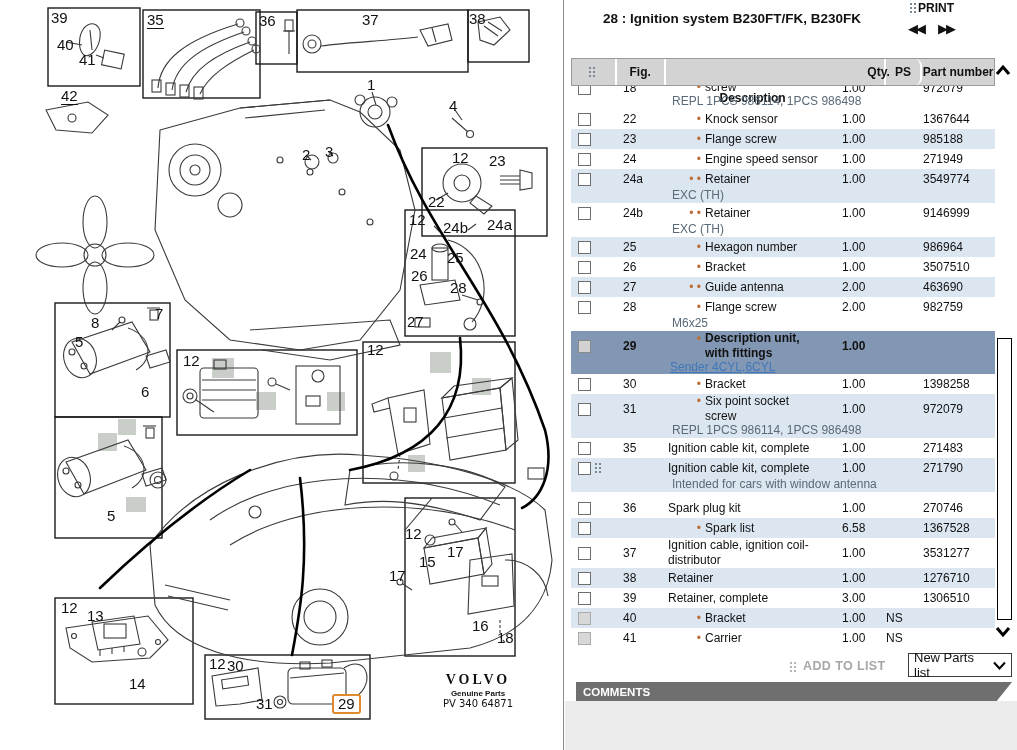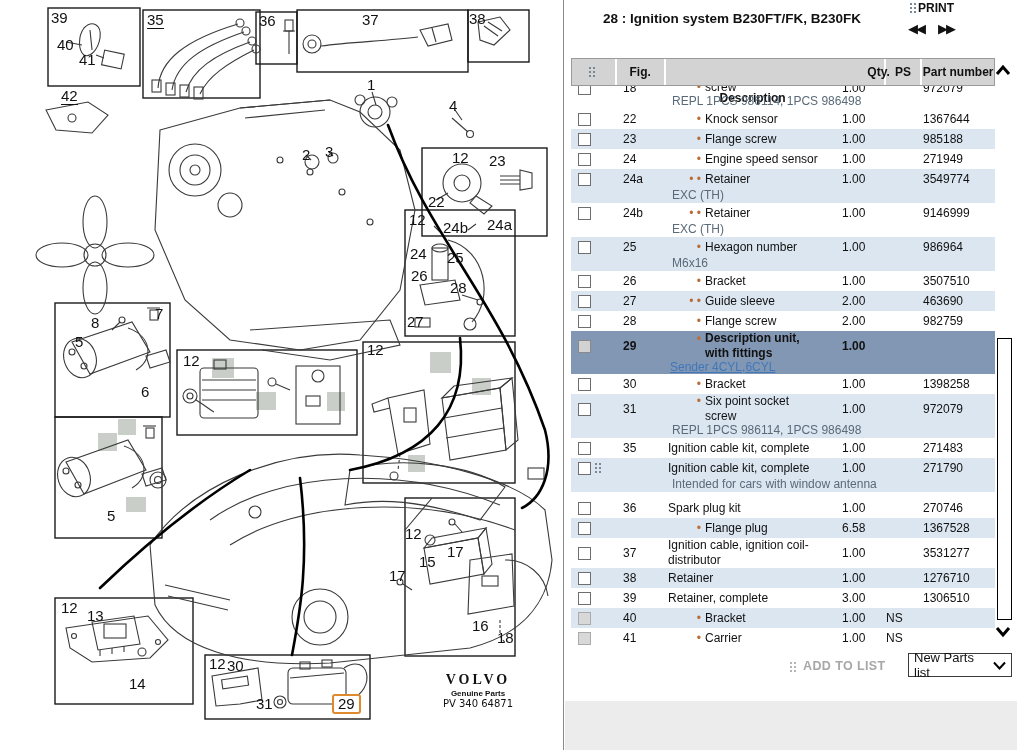--- a/index.html
+++ b/index.html
@@ -43,21 +43,21 @@
   .main{display:flex;align-items:center;min-height:20px;}
   .clip-top .main{height:9px;min-height:0;overflow:hidden;align-items:flex-end;}
   .c{flex-shrink:0;box-sizing:border-box;}
   .c-sel{width:45px;display:flex;align-items:center;gap:4px;padding-left:7px;}
   .c-fig{width:49px;padding-left:7px;}
   .c-desc{width:177px;padding-left:3px;}
   .c-qty{width:44px;}
   .c-ps{width:37px;}
   .c-part{width:72px;}
   .h-sel{width:45px;}.h-fig{width:49px;}.h-desc{width:177px;margin-top:39px;}.h-qty{width:44px;padding-left:32px;}
-  .h-ps{width:37px;}.h-part{width:72px;}
+  .h-ps{width:37px;border-radius:7px;}.h-part{width:72px;}
   .line{line-height:13px;padding:1px 0;}
   .dots{display:inline-block;width:33px;text-align:right;padding-right:4px;
         color:var(--dot-orange,#bc6c34);font-size:12px;}
   .txt.ind2{margin-left:37px;}
   .note{margin-left:101px;line-height:13px;padding-bottom:1px;
         color:var(--note-text,#5a6a78);font-weight:normal;}
   .sublink{display:block;margin-left:99px;line-height:13px;color:var(--link-blue,#4077b8);
            text-decoration:underline;font-weight:normal;cursor:pointer;}
   .checkbox{width:13px;height:13px;background:#fff;border:1px solid #6e6e6e;box-sizing:border-box;}
   .checkbox.disabled{background:#d8d8d8;border-color:#ababab;}
@@ -478,21 +478,20 @@
               <div class="checkbox"></div>
             </div>
             <div class="c c-fig">25</div>
             <div class="c c-desc">
               <div class="line"><span class="dots">•</span><span class="txt">Hexagon number</span></div>
             </div>
             <div class="c c-qty">1.00</div>
             <div class="c c-ps"></div>
             <div class="c c-part">986964</div>
           </div>
-          <div class="note">M6x16</div>
         </div>
         <div class="row">
           <div class="main">
             <div class="c c-sel">
               <div class="checkbox"></div>
             </div>
             <div class="c c-fig">26</div>
             <div class="c c-desc">
               <div class="line"><span class="dots">•</span><span class="txt">Bracket</span></div>
             </div>
@@ -501,40 +500,41 @@
             <div class="c c-part">3507510</div>
           </div>
         </div>
         <div class="row alt">
           <div class="main">
             <div class="c c-sel">
               <div class="checkbox"></div>
             </div>
             <div class="c c-fig">27</div>
             <div class="c c-desc">
-              <div class="line"><span class="dots">• •</span><span class="txt">Guide sleeve</span></div>
+              <div class="line"><span class="dots">• •</span><span class="txt">Guide antenna</span></div>
             </div>
             <div class="c c-qty">2.00</div>
             <div class="c c-ps"></div>
             <div class="c c-part">463690</div>
           </div>
         </div>
         <div class="row">
           <div class="main">
             <div class="c c-sel">
               <div class="checkbox"></div>
             </div>
             <div class="c c-fig">28</div>
             <div class="c c-desc">
               <div class="line"><span class="dots">•</span><span class="txt">Flange screw</span></div>
             </div>
             <div class="c c-qty">2.00</div>
             <div class="c c-ps"></div>
             <div class="c c-part">982759</div>
           </div>
+          <div class="note">M6x25</div>
         </div>
         <div class="row selected">
           <div class="main">
             <div class="c c-sel">
               <div class="checkbox"></div>
             </div>
             <div class="c c-fig">29</div>
             <div class="c c-desc">
               <div class="line"><span class="dots">•</span><span class="txt">Description unit,</span></div>
               <div class="line"><span class="txt ind2">with fittings</span></div>
@@ -630,21 +630,21 @@
             <div class="c c-part">270746</div>
           </div>
         </div>
         <div class="row alt">
           <div class="main">
             <div class="c c-sel">
               <div class="checkbox"></div>
             </div>
             <div class="c c-fig"></div>
             <div class="c c-desc">
-              <div class="line"><span class="dots">•</span><span class="txt">Flange plug</span></div>
+              <div class="line"><span class="dots">•</span><span class="txt">Spark list</span></div>
             </div>
             <div class="c c-qty">6.58</div>
             <div class="c c-ps"></div>
             <div class="c c-part">1367528</div>
           </div>
         </div>
         <div class="row">
           <div class="main">
             <div class="c c-sel">
               <div class="checkbox"></div>
@@ -746,14 +746,17 @@
     <span>ADD TO LIST</span>
   </div>
   <div class="dropdown">
     <span>New Parts list</span>
     <span>
       <svg width="13" height="9" viewBox="0 0 13 9">
           <path d="M1,1.5 L6.5,7.5 L12,1.5" fill="none" stroke="#000" stroke-width="2"></path>
         </svg>
     </span>
   </div>
+  <div class="comments-bar">
+    <span>COMMENTS</span>
+  </div>
   <div class="comments-area"></div>
 </div>
 
 </body></html>

